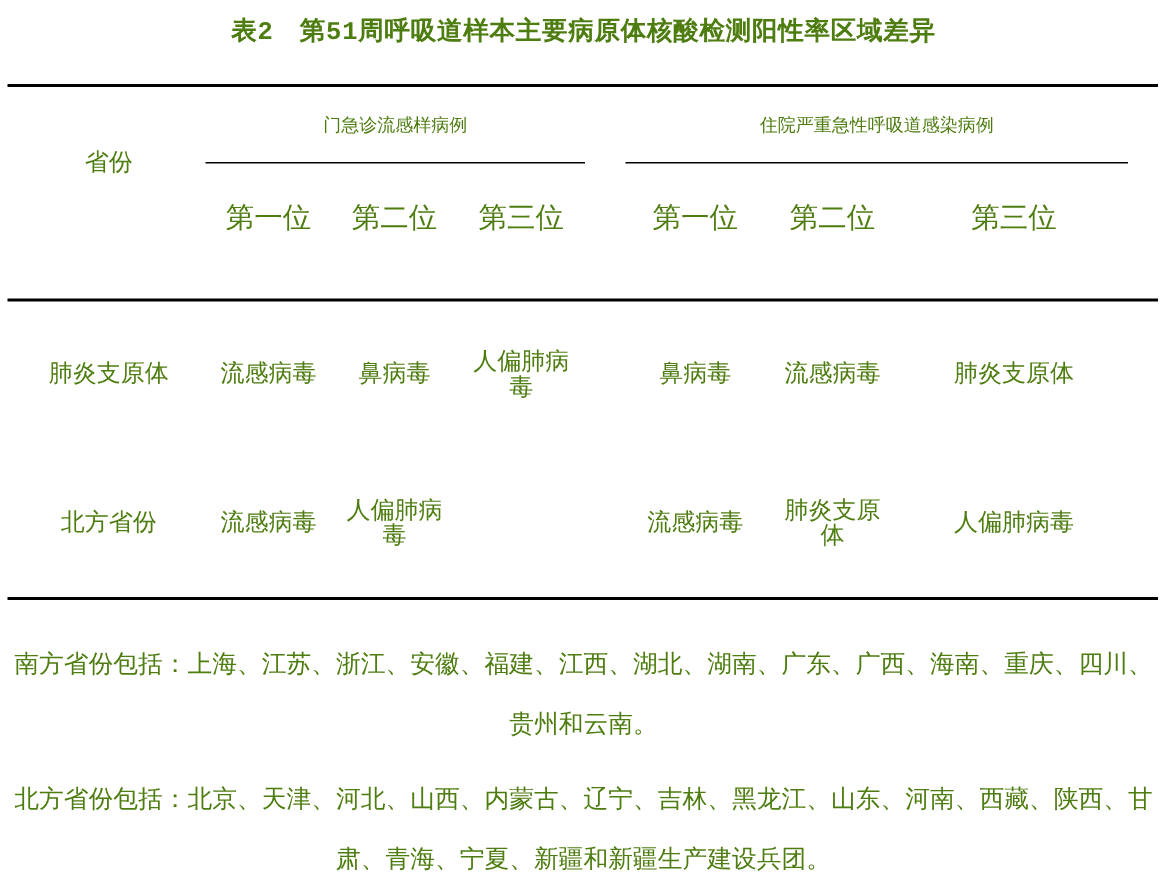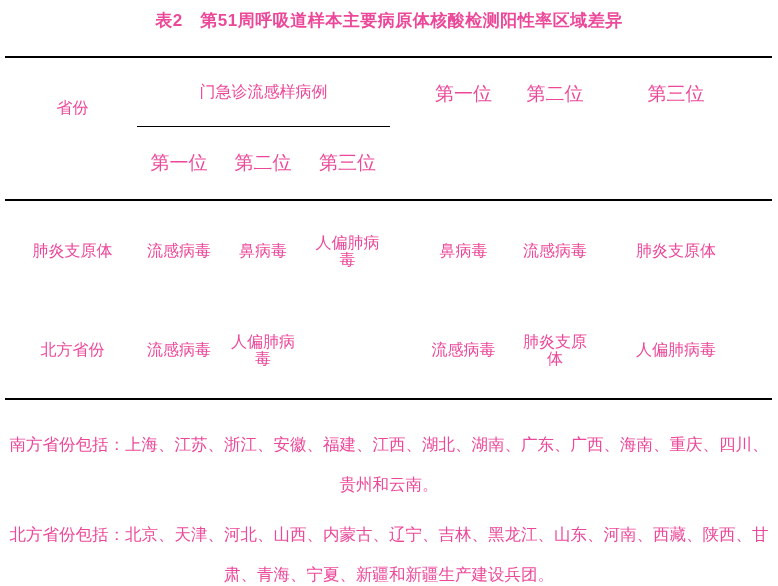--- a/index.html
+++ b/index.html
@@ -1,22 +1,22 @@
 <!DOCTYPE html>
 <html><head>
 <meta charset="utf-8">
 <style>
   html, body { margin: 0; padding: 0; background: #ffffff; }
   #app {
     position: relative;
     width: 778px;
     height: 586px;
     background: #ffffff;
-    color: #ec4899;
-    font-family: Liberation Sans, sans-serif;
+    color: #4d7c0f;
+    font-family: Liberation Mono, monospace;
     overflow: hidden;
   }
   .title {
     position: absolute;
     top: 9px; left: 0; right: 0;
     text-align: center;
     font-weight: 700;
     font-size: 17px;
     letter-spacing: 0.5px;
   }
@@ -37,23 +37,23 @@
     display: flex; align-items: center; justify-content: center;
     font-size: 16px;
   }
   .colgroup {
     position: absolute;
     top: 58px;
   }
   .colgroup-left  { left: 137px; width: 253px; }
   .colgroup-right { left: 417px; width: 335px; }
   .group-title {
-    height: 69px;
+    height: 51px;
     display: flex; align-items: center; justify-content: center;
-    font-size: 16px;
+    font-size: 12px;
     border-bottom: 1px solid #000;
     box-sizing: border-box;
   }
   .sub-row {
     display: grid;
     height: 72px;
     align-items: center;
     text-align: center;
     font-size: 19px;
   }
@@ -114,20 +114,21 @@
   <div class="colgroup colgroup-left">
     <div class="group-title">门急诊流感样病例</div>
     <div class="sub-row">
       <div>第一位</div>
       <div>第二位</div>
       <div>第三位</div>
     </div>
   </div>
 
   <div class="colgroup colgroup-right">
+    <div class="group-title">住院严重急性呼吸道感染病例</div>
     <div class="sub-row">
       <div>第一位</div>
       <div>第二位</div>
       <div>第三位</div>
     </div>
   </div>
 
   <div class="body-grid">
 
     <div class="cell c-prov r1">

